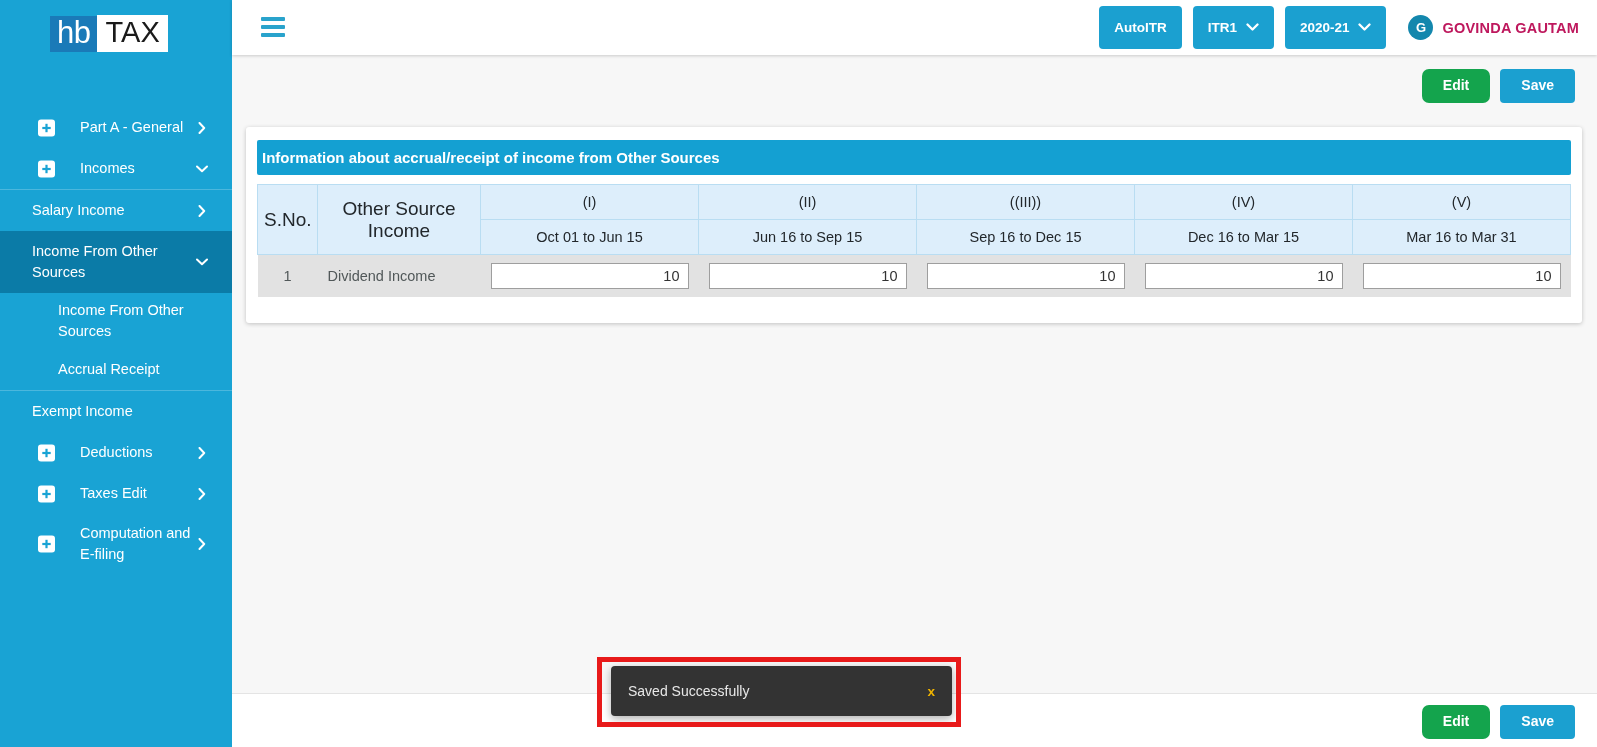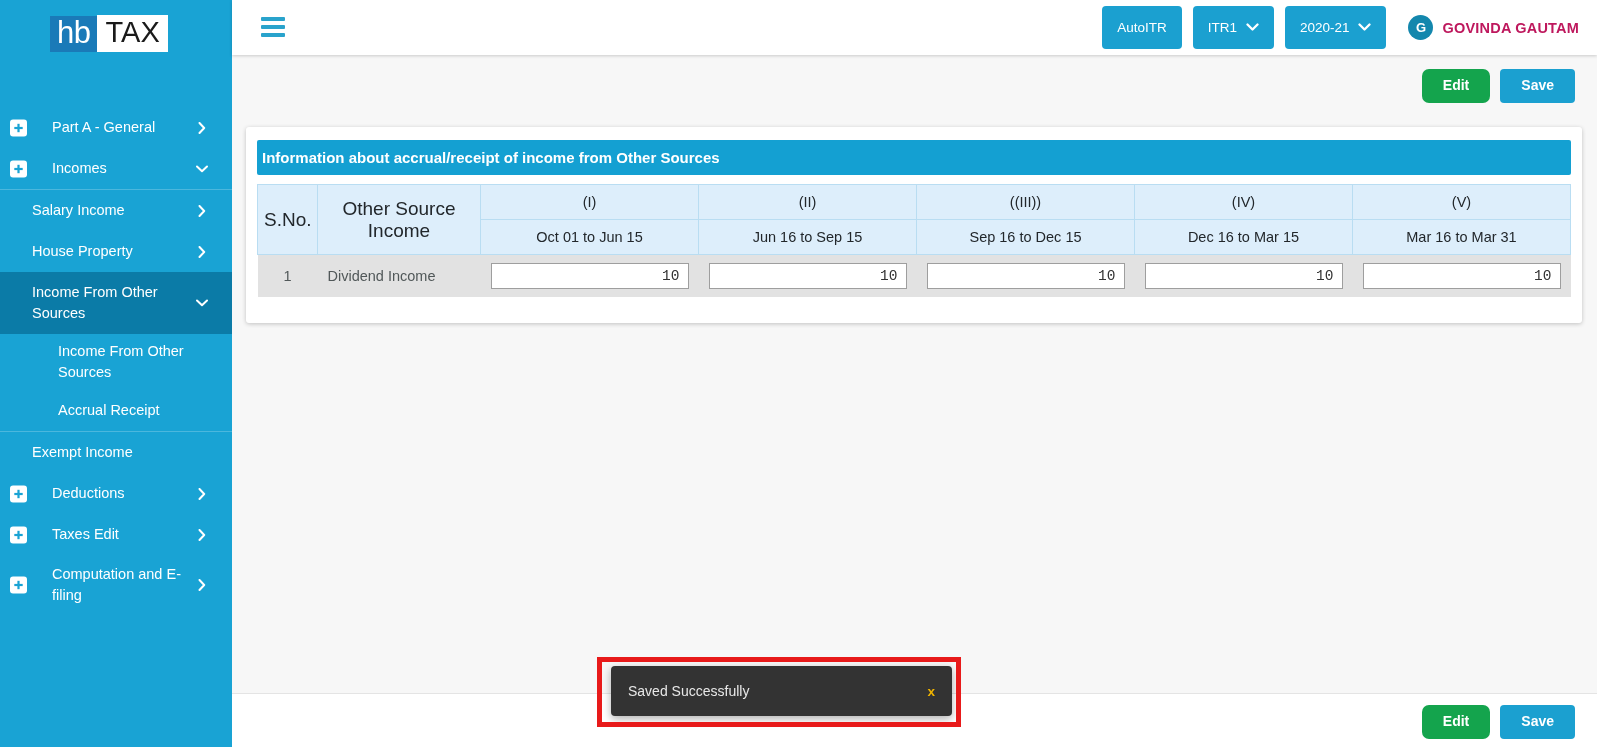--- a/index.html
+++ b/index.html
@@ -39,21 +39,21 @@
   }
   .nav { position: absolute; top: 107px; left: 0; width: 232px; }
   .nav-item {
     position: relative;
     display: flex; align-items: center;
     min-height: 41px;
     color: #ffffff;
     font-size: 14.5px;
     cursor: pointer;
   }
-  .nav-item.lvl1 { padding: 9px 24px 9px 52px; }
+  .nav-item.lvl1 { padding: 9px 24px 9px 52px; margin-left: 28px; }
   .nav-item.lvl2 { padding: 10px 24px 10px 32px; font-size: 14.5px; }
   .nav-item.lvl3 { padding: 7px 24px 7px 58px; font-size: 14.5px; }
   .nav-item.active { background: #0b7ba7; }
   .nav-item .label { flex: 1; line-height: 1.45; }
   .plus-ico {
     position: absolute; left: 10px; top: 50%;
     transform: translateY(-50%);
     width: 17px; height: 17px;
     background: #ffffff; border-radius: 3px;
     display: flex; align-items: center; justify-content: center;
@@ -87,21 +87,21 @@
     display: block; height: 4px; width: 24px;
     background: #29a3cc; border-radius: 1px;
   }
   .hdr-right {
     position: absolute; right: 18px; top: 0; height: 55px;
     display: flex; align-items: center; gap: 11px;
   }
   .hdr-btn {
     background: #1ba0d0; color: #ffffff;
     border: none; border-radius: 4px;
-    font-size: 13.5px; font-weight: 400;
+    font-size: 13.5px; font-weight: 700;
     font-family: "Liberation Sans", sans-serif;
     padding: 13px 15px;
     display: flex; align-items: center; gap: 9px;
     cursor: pointer; line-height: 1.3;
   }
   .hdr-btn .cd { display: flex; align-items: center; }
   .user-chip {
     display: flex; align-items: center; gap: 9px;
     margin-left: 11px; cursor: pointer;
   }
@@ -170,21 +170,21 @@
     font-size: 14.5px; color: #515859;
     padding: 8px 10px;
     height: 40px;
   }
   td.sno { text-align: center; width: 60px; color: #515859; }
   td.srcname { padding-left: 11px; }
   .num-input {
     width: 100%;
     border: 1px solid #9e9e9e;
     background: #ffffff;
-    font-family: Liberation Mono, monospace;
+    font-family: Liberation Sans, sans-serif;
     font-size: 14.5px; color: #333333;
     text-align: right;
     padding: 4px 8px;
     height: 26px;
     outline: none;
   }
   td.incell { padding: 6px 9px; }
 
   
   #footer {
@@ -259,28 +259,20 @@
           <span class="label">Incomes</span>
           <span class="chev">
             <svg width="12" height="8" viewBox="0 0 12 8">
               <path d="M1 1.5L6 6.2L11 1.5" stroke="#ffffff" stroke-width="2" fill="none" stroke-linecap="round" stroke-linejoin="round"></path>
             </svg>
           </span>
         </div>
         <div class="nav-sep"></div>
         <div class="nav-item lvl2">
           <span class="label">Salary Income</span>
-          <span class="chev">
-            <svg width="8" height="12" viewBox="0 0 8 12">
-              <path d="M1.5 1L6.2 6L1.5 11" stroke="#ffffff" stroke-width="2" fill="none" stroke-linecap="round" stroke-linejoin="round"></path>
-            </svg>
-          </span>
-        </div>
-        <div class="nav-item lvl2">
-          <span class="label">House Property</span>
           <span class="chev">
             <svg width="8" height="12" viewBox="0 0 8 12">
               <path d="M1.5 1L6.2 6L1.5 11" stroke="#ffffff" stroke-width="2" fill="none" stroke-linecap="round" stroke-linejoin="round"></path>
             </svg>
           </span>
         </div>
         <div class="nav-item lvl2 active">
           <span class="label">Income From Other Sources</span>
           <span class="chev">
             <svg width="12" height="8" viewBox="0 0 12 8">

